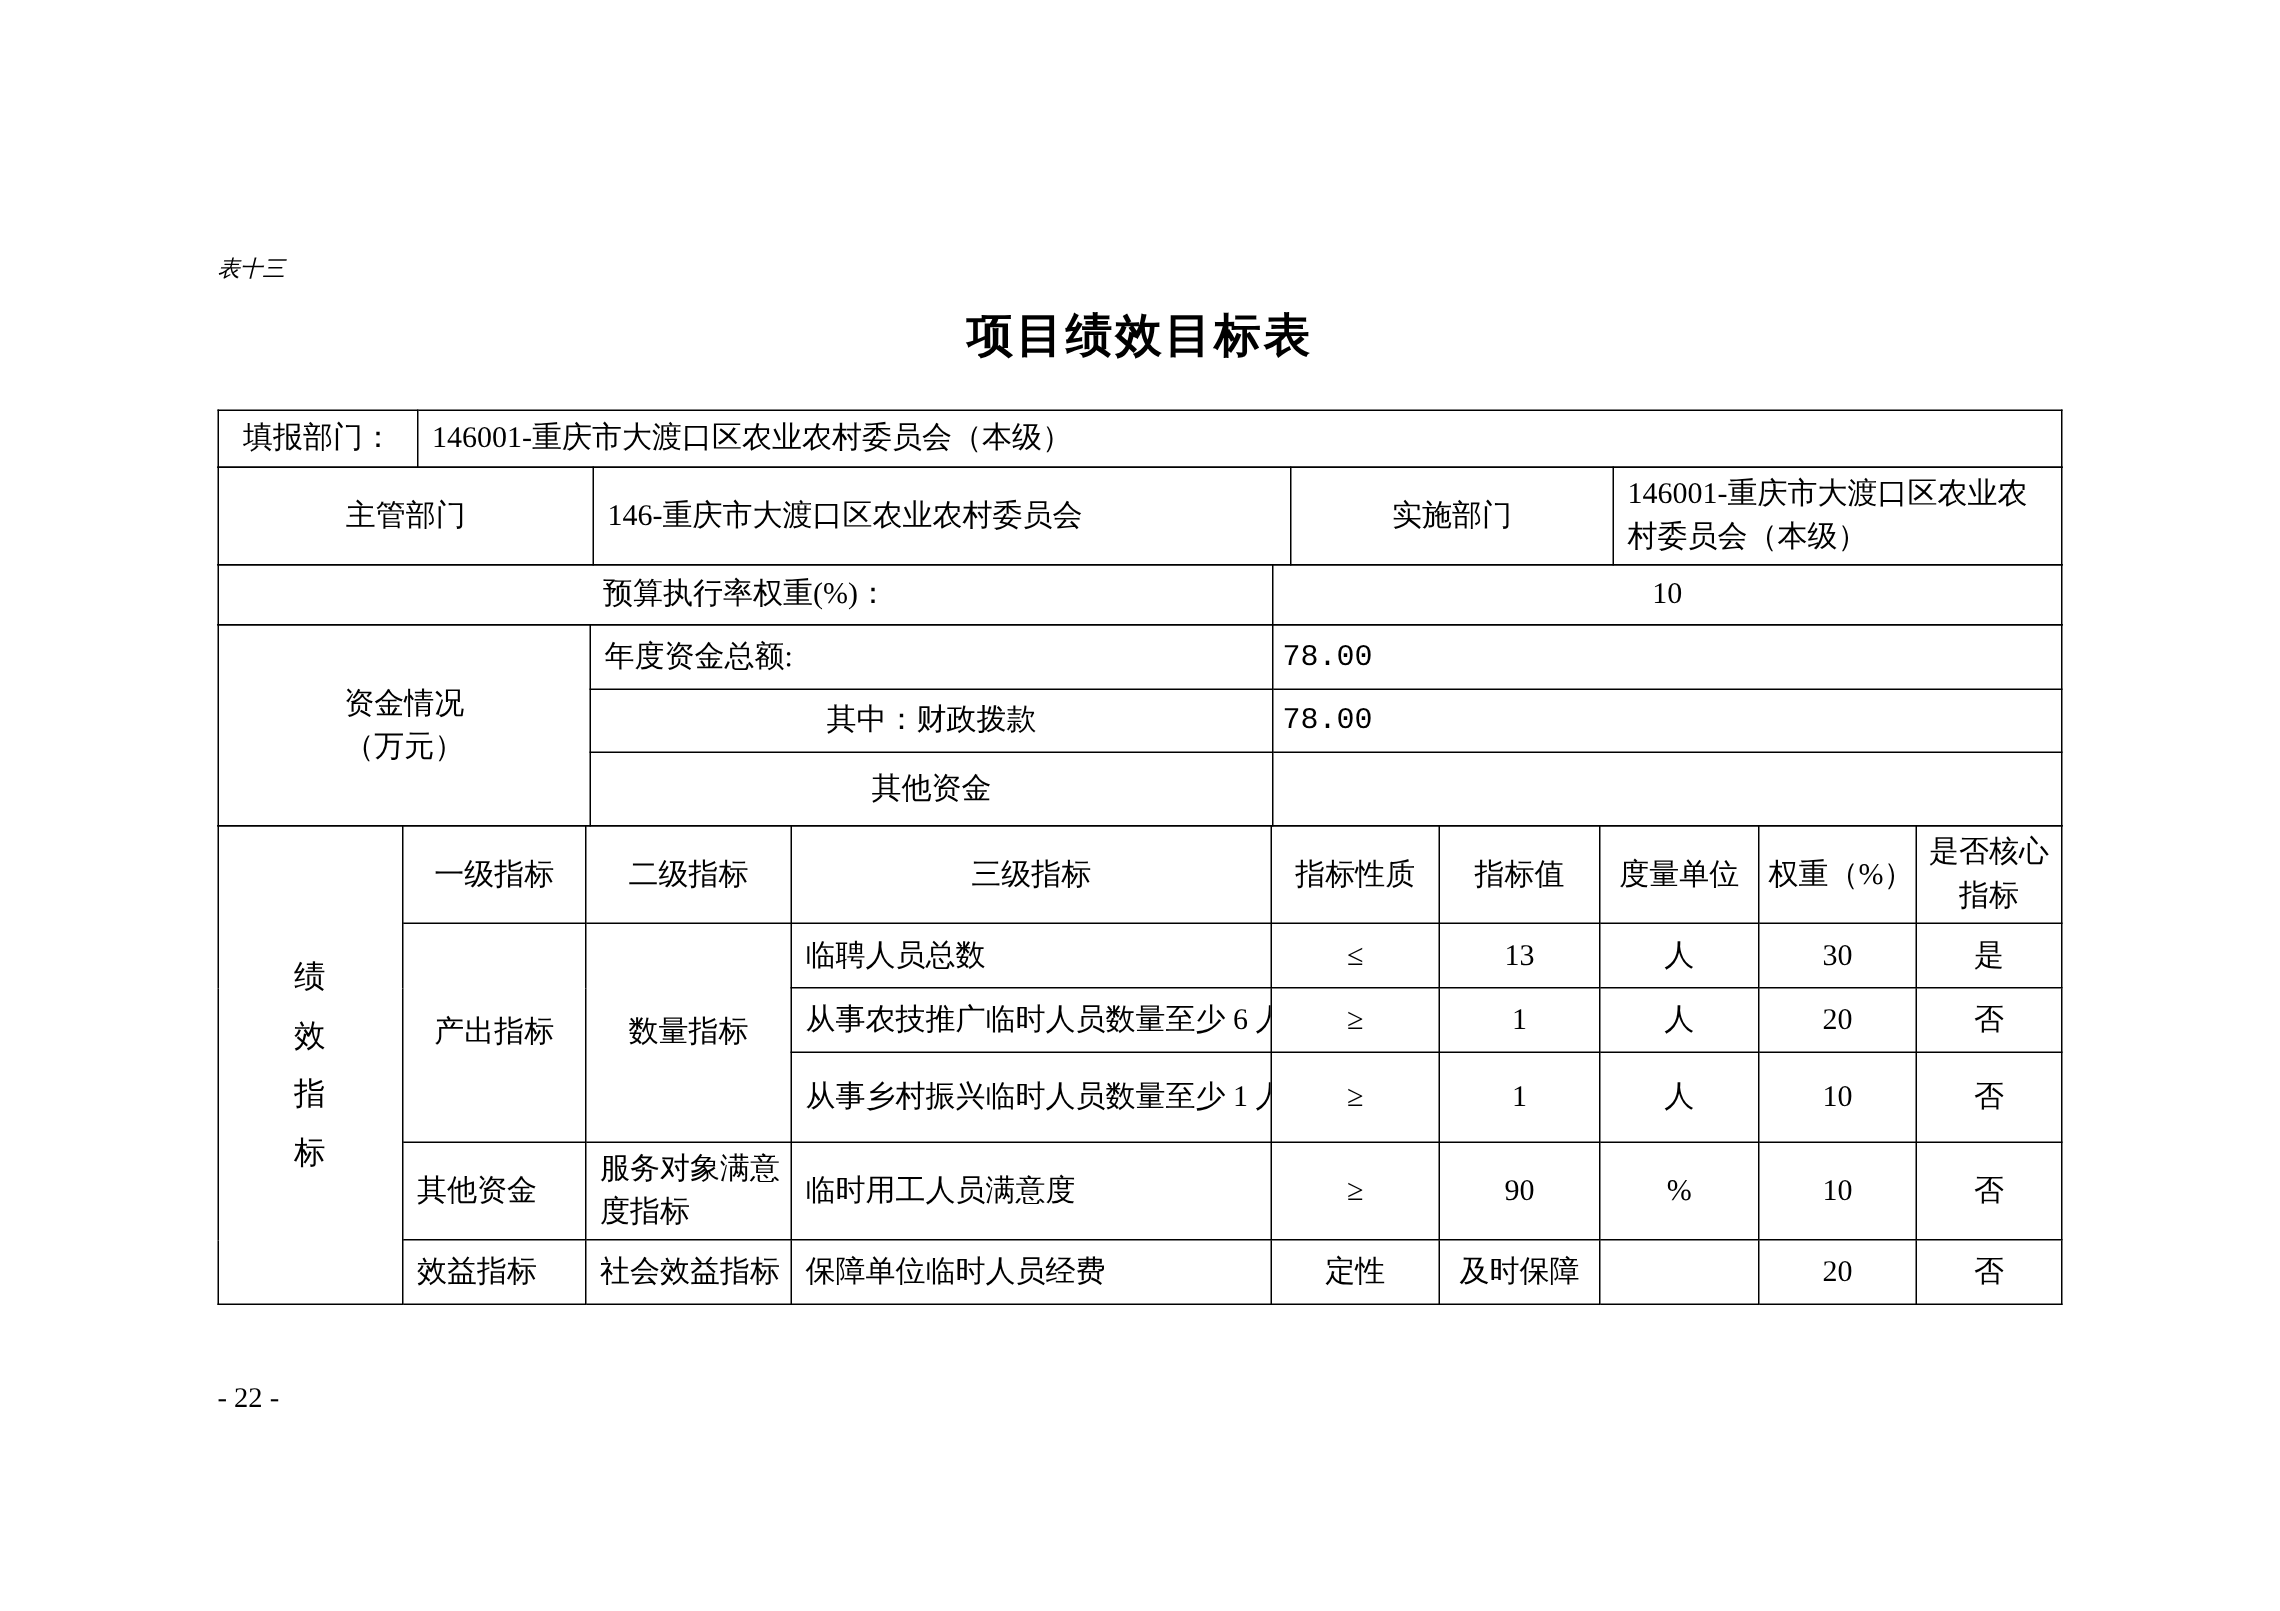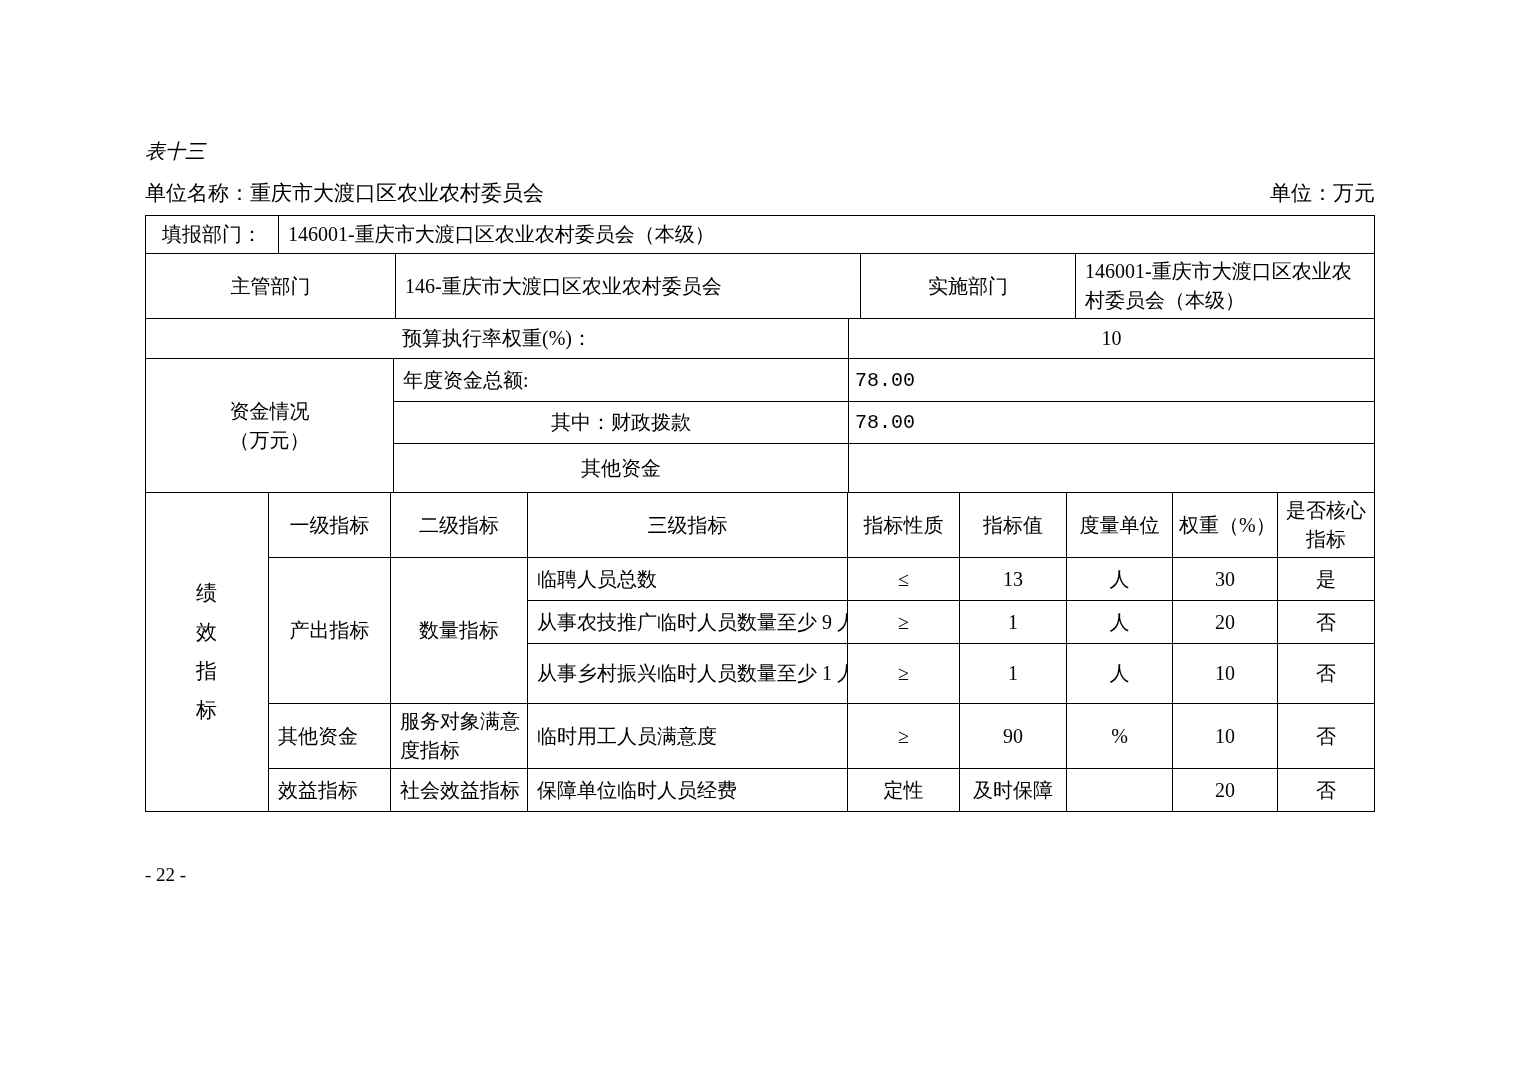--- a/index.html
+++ b/index.html
@@ -11,23 +11,24 @@
   }
   .page {
     width: 1520px;
     height: 1074px;
     background: #fff;
     position: relative;
     overflow: hidden;
   }
   .content { width: 1230px; margin: 0 auto; padding-top: 138px; }
   .table-label {
-    font-size: 20px;
+    font-size: 15px;
     font-style: italic;
     margin-bottom: 14px;
+    margin-top: 32px;
   }
   .doc-title {
     text-align: center;
     font-size: 31px;
     font-weight: bold;
     letter-spacing: 2px;
     margin-bottom: 28px;
   }
   .unit-line {
     display: flex;
@@ -68,25 +69,22 @@
   }
 </style>
 </head>
 <body>
 
 <div class="page">
   <div class="content">
 
     <div class="table-label">表十三</div>
 
-
-    <div class="unit-line">
-      <span>单位名称：重庆市大渡口区农业农村委员会</span>
-      <span>单位：万元</span>
-    </div>
+    <div class="doc-title">项目绩效目标表</div>
+
 
     <table>
       <colgroup>
           <col style="width:133px">
           <col>
         </colgroup>
       <tbody>
           <tr style="height:38px">
         <td class="c nowrap">填报部门：</td>
         <td class="l">146001-重庆市大渡口区农业农村委员会（本级）</td>
@@ -180,21 +178,21 @@
         <td class="c" rowspan="3">产出指标</td>
         <td class="c" rowspan="3">数量指标</td>
         <td class="l nowrap">临聘人员总数</td>
         <td class="c">≤</td>
         <td class="c">13</td>
         <td class="c">人</td>
         <td class="c">30</td>
         <td class="c">是</td>
       </tr>
       <tr style="height:43px">
-        <td class="l nowrap">从事农技推广临时人员数量至少 9 人</td>
+        <td class="l nowrap">从事农技推广临时人员数量至少 6 人</td>
         <td class="c">≥</td>
         <td class="c">1</td>
         <td class="c">人</td>
         <td class="c">20</td>
         <td class="c">否</td>
       </tr>
       <tr style="height:60px">
         <td class="l nowrap">从事乡村振兴临时人员数量至少 1 人</td>
         <td class="c">≥</td>
         <td class="c">1</td>

